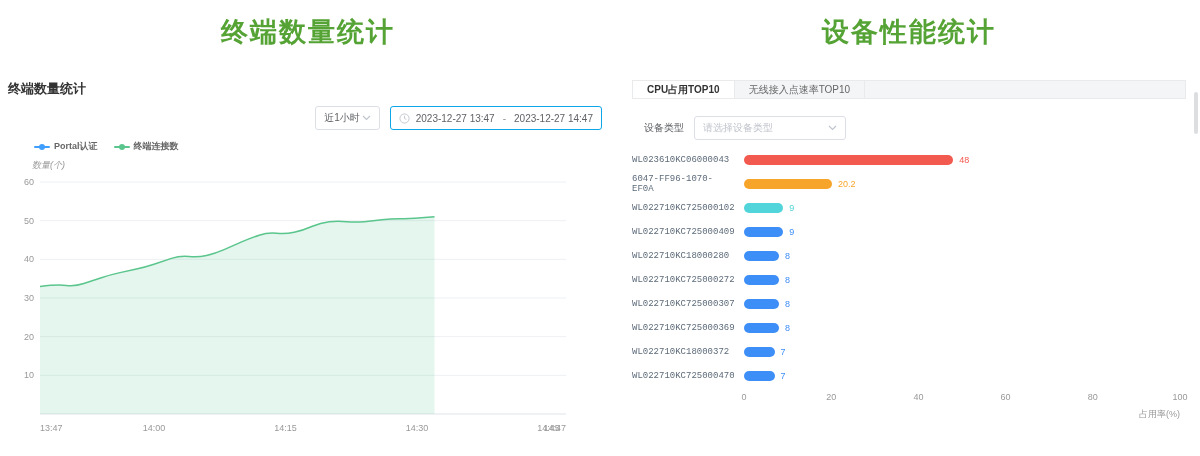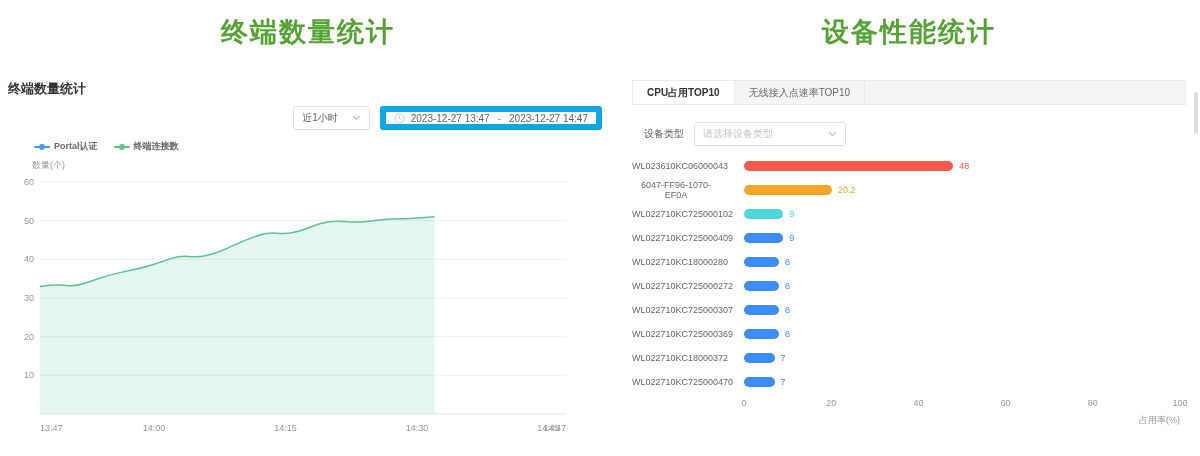--- a/index.html
+++ b/index.html
@@ -10,49 +10,49 @@
   .right-panel { flex:1; padding:0 14px 0 20px; position:relative; }
 
   .big-title { font-size:27px; font-weight:bold; color:#55a335; text-align:center;
                margin:14px 0 30px; letter-spacing:2px; }
 
   .panel-title { font-size:13px; font-weight:bold; color:#333; margin:2px 0 8px; }
 
   .controls-row { display:flex; justify-content:flex-end; align-items:center; gap:10px;
                   margin:2px 6px 4px 0; font-size:10px; color:#606266; }
   .select-box { border:1px solid #dcdfe6; border-radius:3px; height:24px; display:flex;
-                align-items:center; padding:0 8px; gap:14px; background:#fff; cursor:pointer; }
+                align-items:center; padding:0 8px; gap:2px; background:#fff; cursor:pointer; }
   .select-box .chev { flex:none; }
-  .date-range { display:flex; align-items:center; gap:6px; border:6px solid #0ea5e9;
+  .date-range { display:flex; align-items:center; gap:6px; border:1px solid #0ea5e9;
                 border-radius:3px; height:24px; padding:0 8px; }
   .date-sep { color:#909399; padding:0 2px; }
 
   .legend { display:flex; gap:16px; margin:10px 0 6px 26px; font-size:9px; color:#666; align-items:center; }
   .legend-item { display:inline-flex; align-items:center; gap:4px; cursor:pointer;font-weight:bold; }
   .lmark { position:relative; width:16px; height:8px; display:inline-block; }
   .lline { position:absolute; left:0; right:0; top:3px; height:2px; border-radius:1px; }
   .ldot  { position:absolute; left:5px; top:1px; width:6px; height:6px; border-radius:50%; }
 
-  .ylabel { font-size:9px; color:#999; margin:4px 0 2px 24px; }
+  .ylabel { font-size:9px; color:#999; margin:4px 0 2px 24px;font-style:italic; }
   #areaChart { display:block; width:568px; height:264px; }
 
-  .tabs { display:flex; background:#f4f5f7; border:1px solid #e8eaec; height:25px;
+  .tabs { display:flex; background:#f4f5f7; border:1px solid #e8eaec; height:19px;
           align-items:stretch; margin-top:4px; }
   .tab { padding:0 14px; font-size:10px; color:#666; display:flex; align-items:center;
          cursor:pointer; border-right:1px solid #e8eaec; white-space:nowrap; }
   .tab.active { background:#fff; color:#333; font-weight:bold; }
 
   .filter-row { display:flex; align-items:center; gap:10px; margin:17px 0 8px 12px;
                 font-size:10px; color:#606266; }
   .select-box.wide { width:152px; justify-content:space-between; }
   .placeholder { color:#c0c4cc; }
 
   .bar-chart { margin-top:8px; padding-right:6px; }
   .bar-row { display:flex; align-items:center; height:24px; }
-  .bar-label { width:112px; text-align:center; padding-right:24px; font-size:9px; color:#5d6b7a; flex:none; }
+  .bar-label { width:112px; text-align:left; padding-right:24px; font-size:9px; color:#5d6b7a; flex:none;font-family:Liberation Mono, monospace; }
   .bar-track { flex:1; position:relative; height:10px; }
   .bar-fill { height:10px; border-radius:5px; position:absolute; left:0; top:0; }
   .bar-value { position:absolute; font-size:9px; top:50%; transform:translateY(-50%); white-space:nowrap; }
   .axis-row { display:flex; margin-top:4px; }
   .axis-spacer { width:112px; flex:none; }
   .axis-track { flex:1; position:relative; height:13px; font-size:9px; color:#999; }
   .tick { position:absolute; transform:translateX(-50%); top:0; }
   .xunit { text-align:right; font-size:9px; color:#999; margin-top:3px; padding-right:0; }
 
   .scrollbar-thumb { position:absolute; right:2px; top:92px; width:4px; height:42px;

